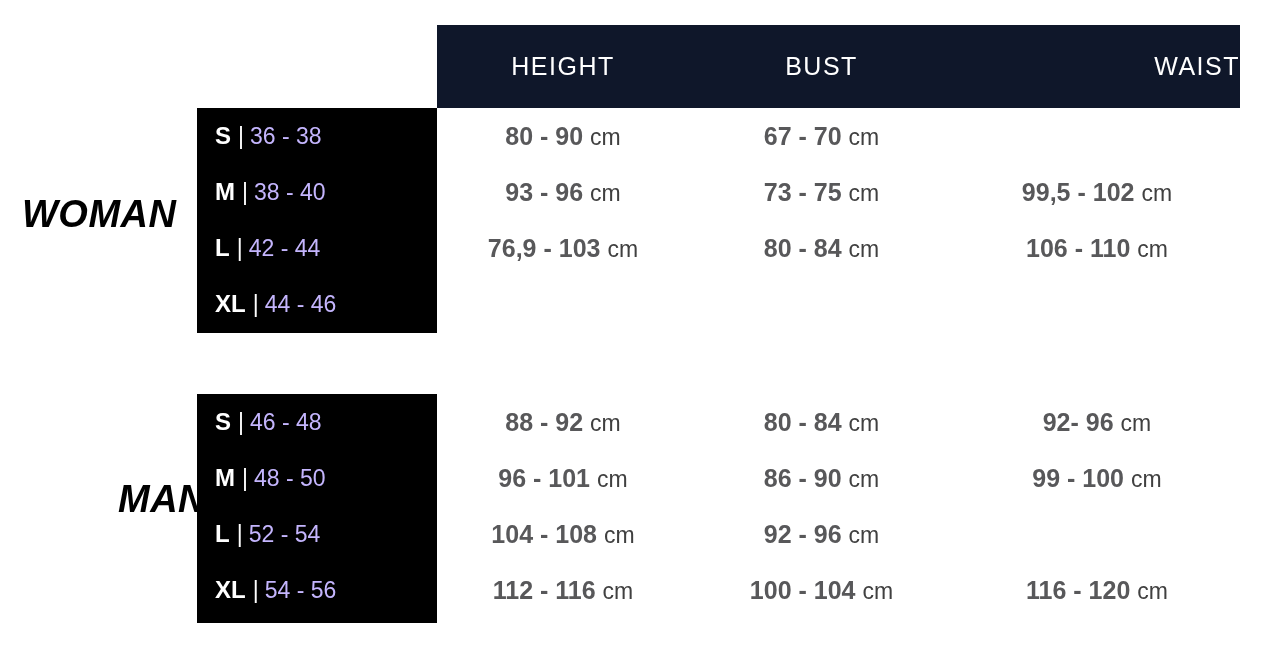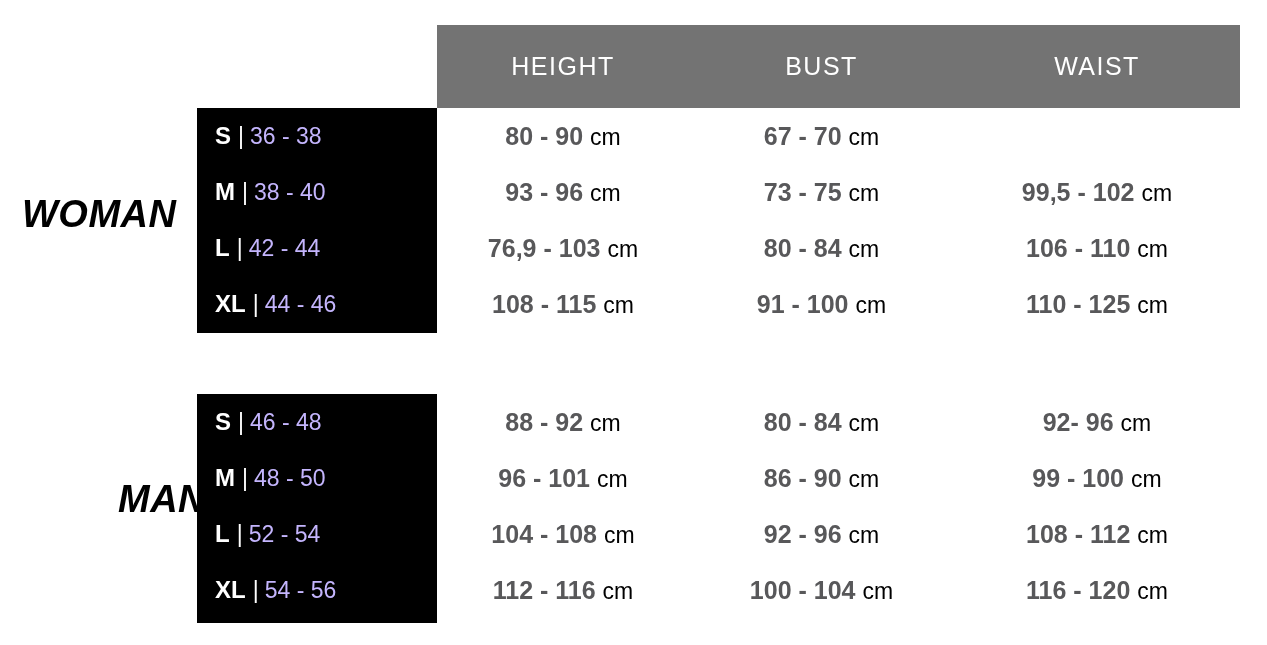--- a/index.html
+++ b/index.html
@@ -20,34 +20,34 @@
     height: 645px;
   }
 
   
   .header-band {
     position: absolute;
     left: 437px;
     top: 25px;
     width: 803px;
     height: 83px;
-    background: #737373;
+    background: #0f172a;
     display: flex;
     align-items: center;
   }
   .header-cell {
     color: #ffffff;
     font-size: 25px;
     letter-spacing: 1.5px;
     text-align: center;
     font-weight: 400;
   }
   .header-cell.h1 { width: 252px; }
   .header-cell.h2 { width: 265px; }
-  .header-cell.h3 { width: 286px; }
+  .header-cell.h3 { width: 286px; text-align: right; }
 
   
   .group-label {
     position: absolute;
     font-style: italic;
     font-weight: bold;
     font-size: 38px;
     color: #000000;
     letter-spacing: 0.5px;
     white-space: nowrap;
@@ -111,21 +111,21 @@
   }
   .meas-cell .num {
     font-weight: bold;
     font-size: 25px;
     color: #58585a;
     text-align: right;
   }
   .meas-cell .unit {
     font-weight: 400;
     font-size: 23px;
-    color: #000000;
+    color: #404040;
     margin-left: 7px;
   }
   .meas-cell.c1 { width: 252px; }
   .meas-cell.c2 { width: 265px; }
   .meas-cell.c3 { width: 286px; }
 </style>
 </head>
 <body>
 
 <div class="sheet">
@@ -169,25 +169,20 @@
     <div class="meas-row">
       <div class="meas-cell c1"><span class="num">93 - 96</span><span class="unit">cm</span></div>
       <div class="meas-cell c2"><span class="num">73 - 75</span><span class="unit">cm</span></div>
       <div class="meas-cell c3"><span class="num">99,5 - 102</span><span class="unit">cm</span></div>
     </div>
     <div class="meas-row">
       <div class="meas-cell c1"><span class="num">76,9 - 103</span><span class="unit">cm</span></div>
       <div class="meas-cell c2"><span class="num">80 - 84</span><span class="unit">cm</span></div>
       <div class="meas-cell c3"><span class="num">106 - 110</span><span class="unit">cm</span></div>
     </div>
-    <div class="meas-row">
-      <div class="meas-cell c1"><span class="num">108 - 115</span><span class="unit">cm</span></div>
-      <div class="meas-cell c2"><span class="num">91 - 100</span><span class="unit">cm</span></div>
-      <div class="meas-cell c3"><span class="num">110 - 125</span><span class="unit">cm</span></div>
-    </div>
   </div>
 
   <div class="group-label man">MAN</div>
 
   <div class="size-block man">
     <div class="size-row">
       <span class="sz">S</span>
       <span class="sep">|</span>
       <span class="range">46 - 48</span>
     </div>
@@ -215,21 +210,20 @@
       <div class="meas-cell c3"><span class="num">92- 96</span><span class="unit">cm</span></div>
     </div>
     <div class="meas-row">
       <div class="meas-cell c1"><span class="num">96 - 101</span><span class="unit">cm</span></div>
       <div class="meas-cell c2"><span class="num">86 - 90</span><span class="unit">cm</span></div>
       <div class="meas-cell c3"><span class="num">99 - 100</span><span class="unit">cm</span></div>
     </div>
     <div class="meas-row">
       <div class="meas-cell c1"><span class="num">104 - 108</span><span class="unit">cm</span></div>
       <div class="meas-cell c2"><span class="num">92 - 96</span><span class="unit">cm</span></div>
-      <div class="meas-cell c3"><span class="num">108 - 112</span><span class="unit">cm</span></div>
     </div>
     <div class="meas-row">
       <div class="meas-cell c1"><span class="num">112 - 116</span><span class="unit">cm</span></div>
       <div class="meas-cell c2"><span class="num">100 - 104</span><span class="unit">cm</span></div>
       <div class="meas-cell c3"><span class="num">116 - 120</span><span class="unit">cm</span></div>
     </div>
   </div>
 
 </div>
 

